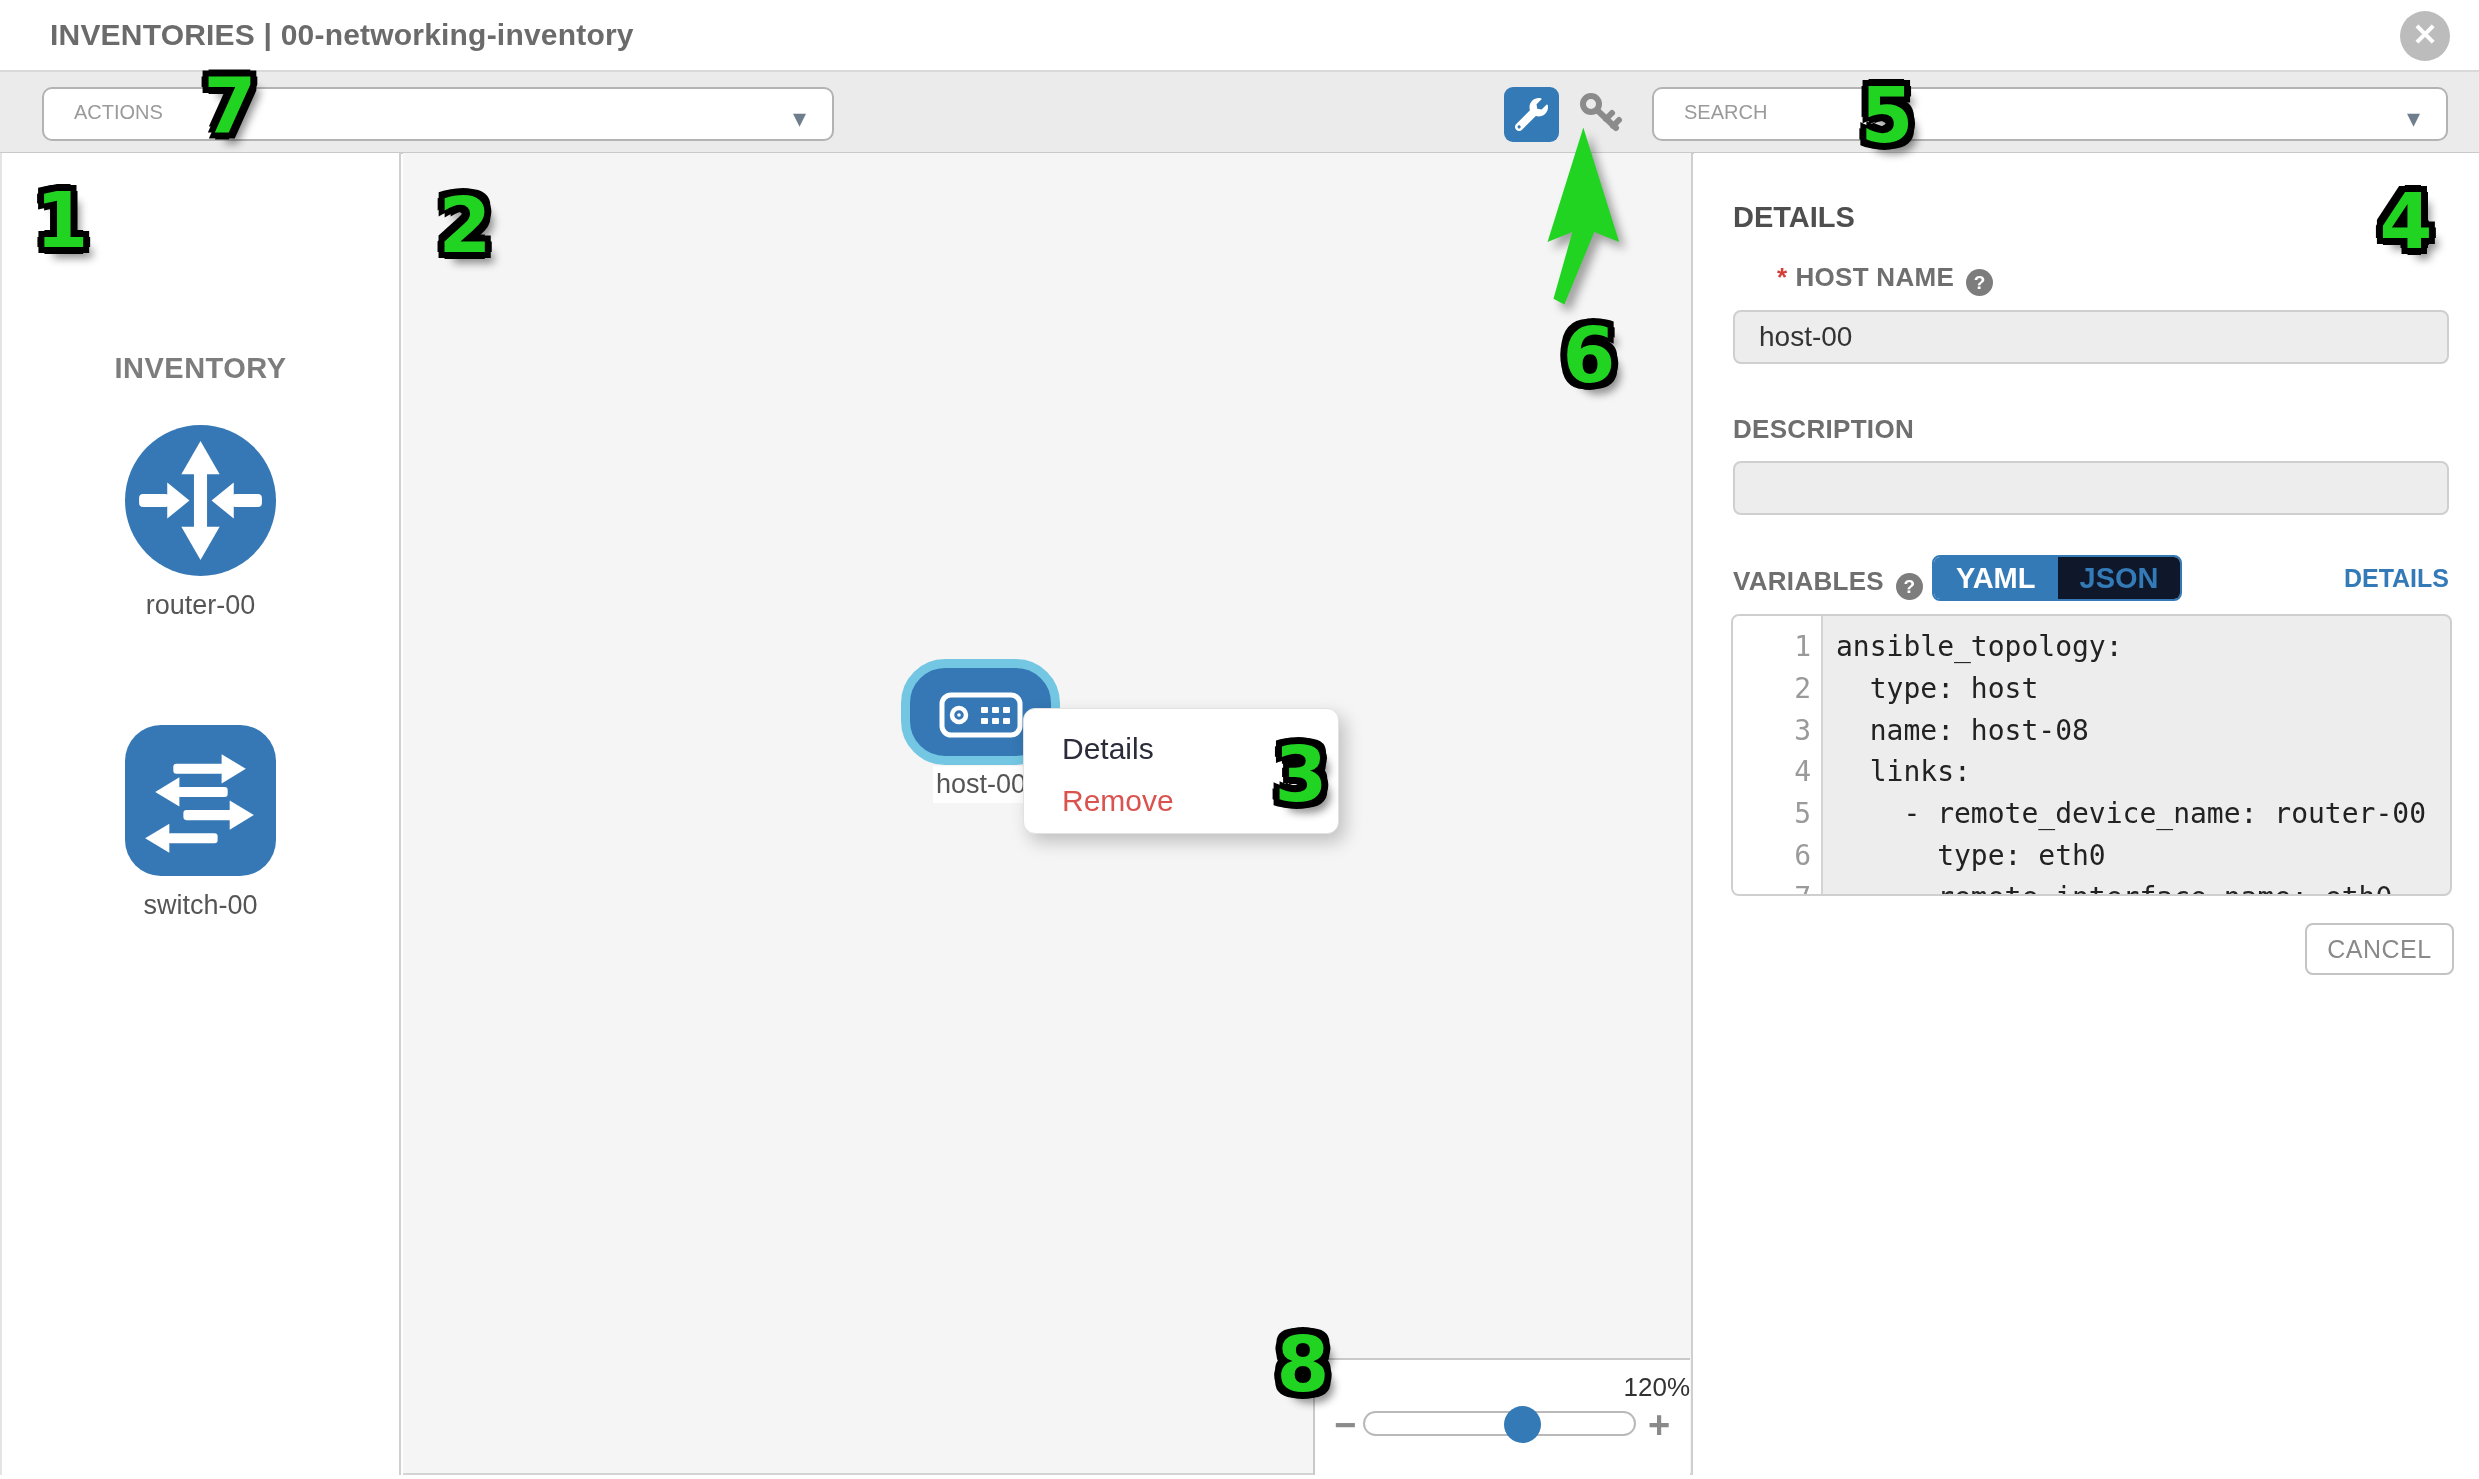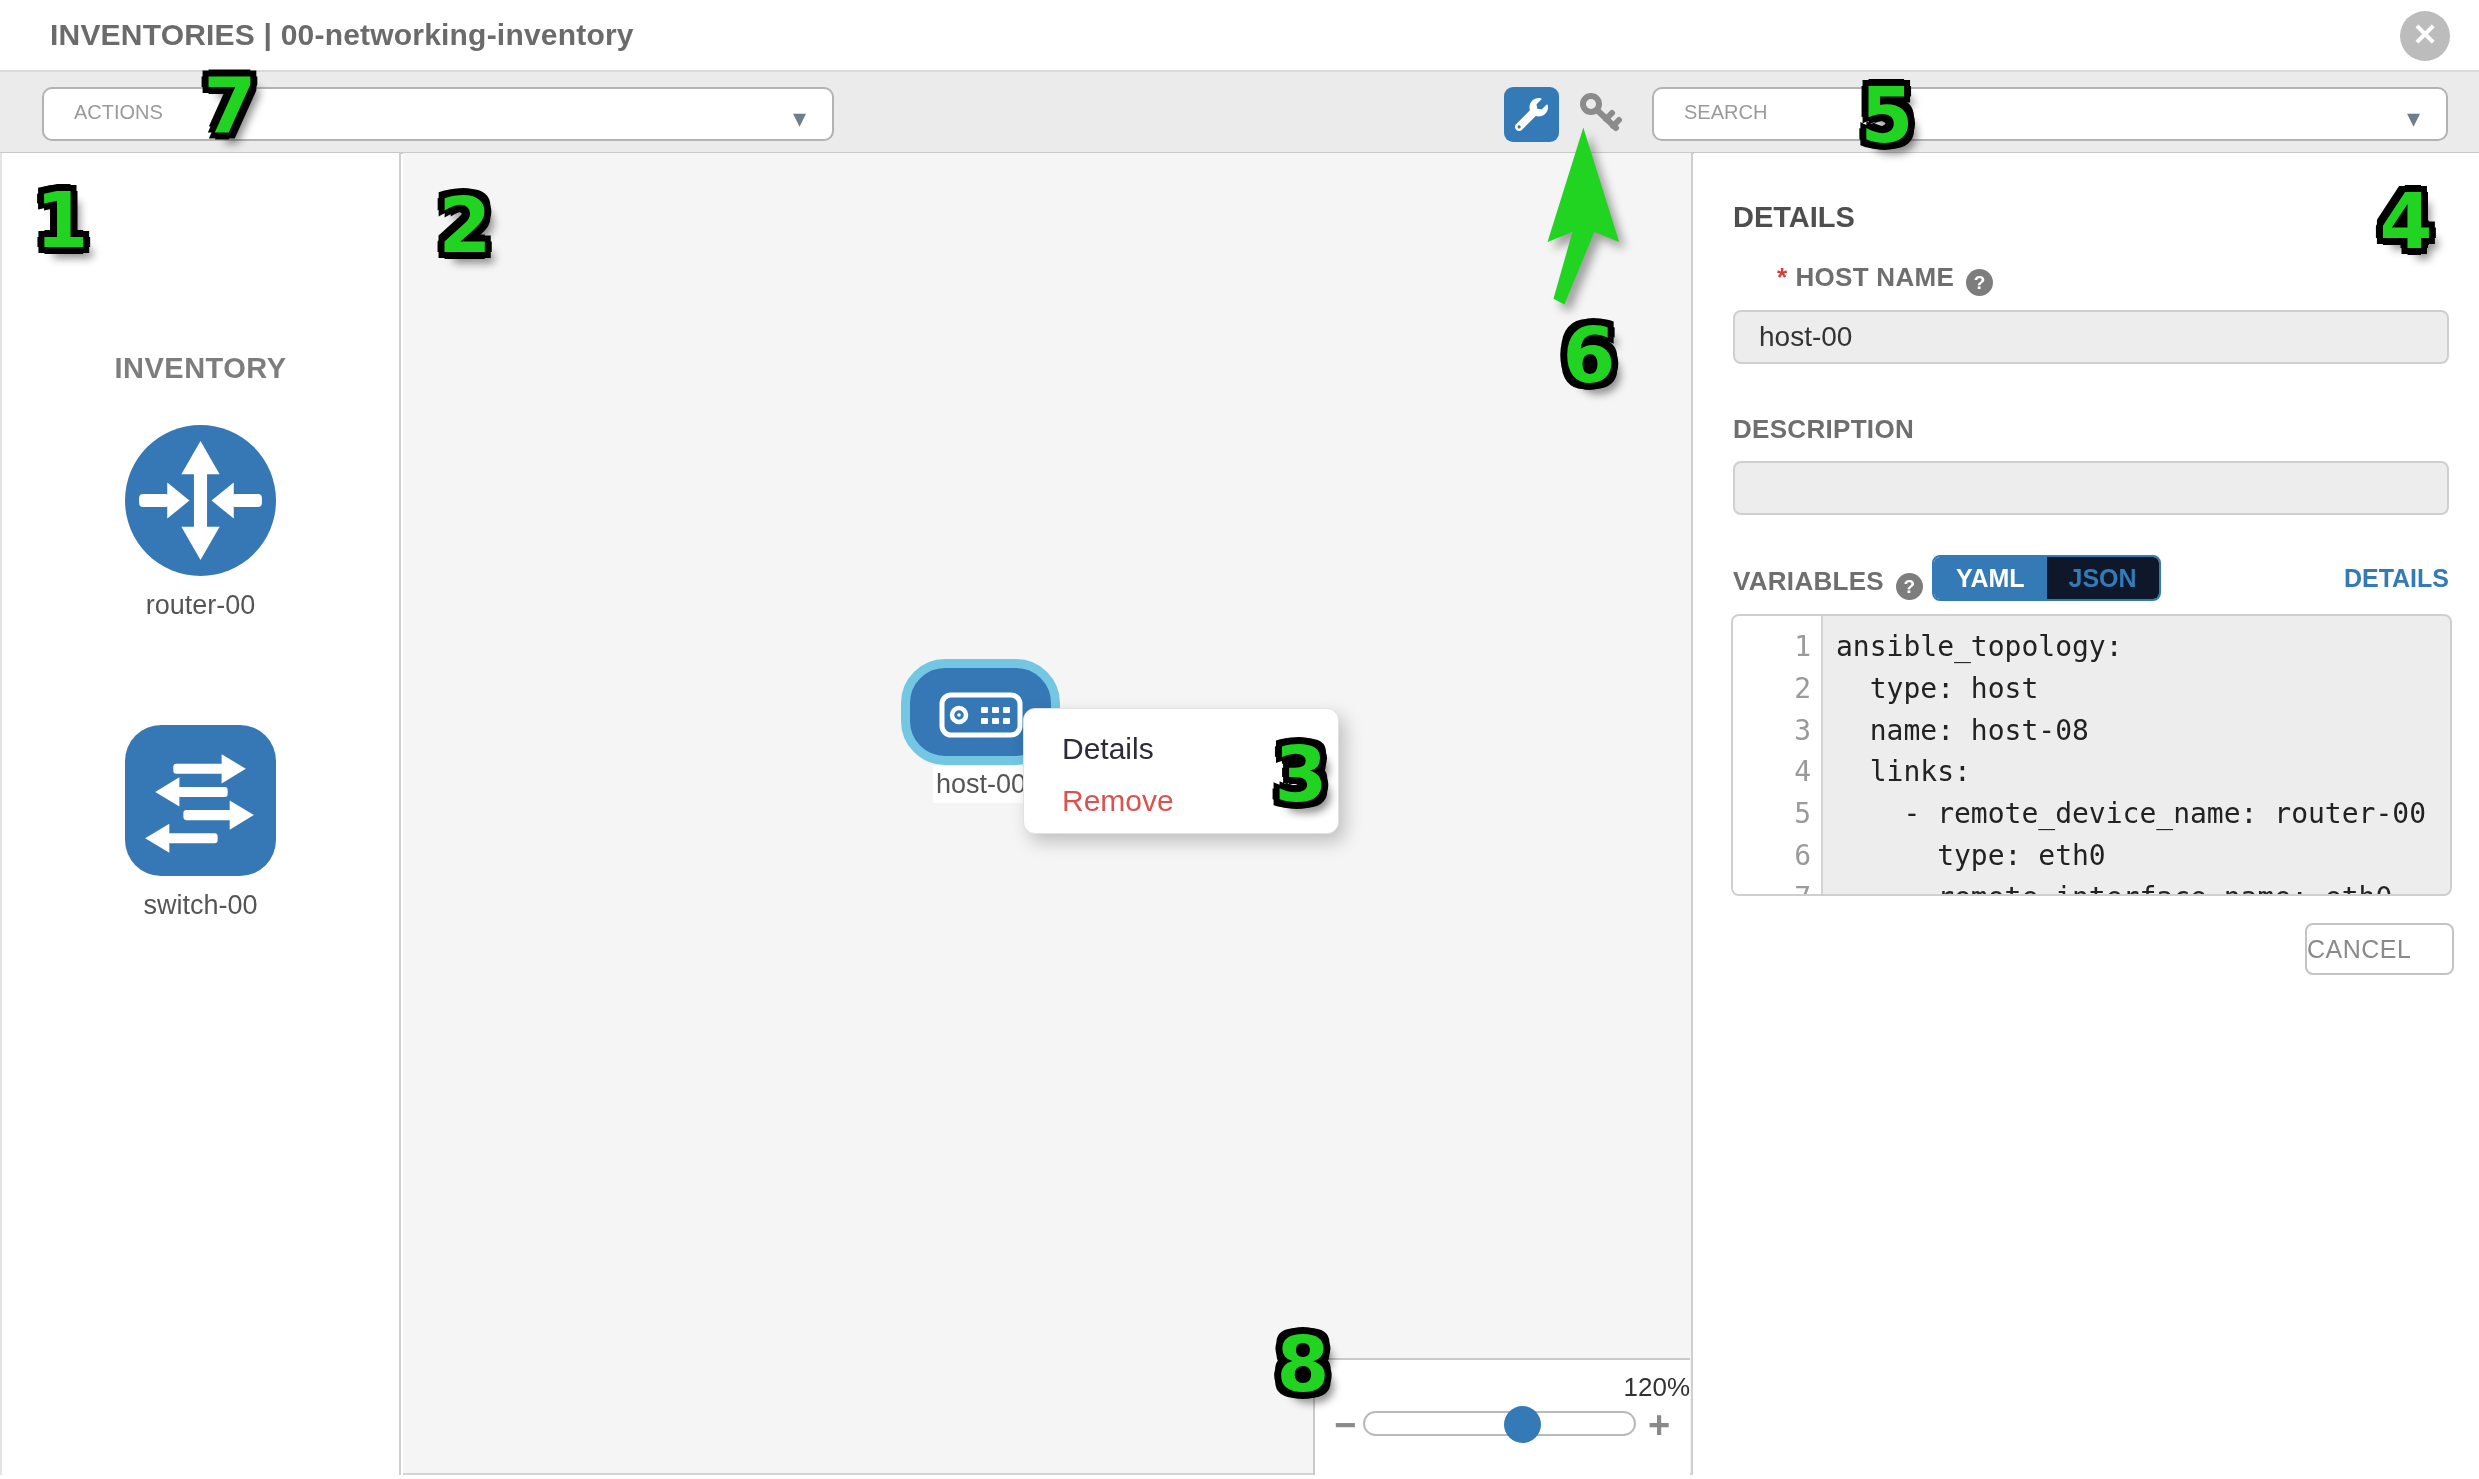--- a/index.html
+++ b/index.html
@@ -61,33 +61,33 @@
   .fld-label { position:absolute; font-size:26px; color:#6f6f6f; font-weight:bold; letter-spacing:0.3px; }
   .req-star { color:#d43f3a; margin-right:8px; }
   .help-dot { display:inline-block; width:27px; height:27px; border-radius:50%; background:#7d7d7d; color:#fff; font-size:19px; font-weight:bold; text-align:center; line-height:27px; margin-left:12px; vertical-align:-3px; cursor:pointer; }
   .text-input { position:absolute; left:39px; width:716px; height:54px; background:#ededed; border:2px solid #cfcfcf; border-radius:8px; font-size:28px; color:#333; line-height:50px; padding-left:24px; }
   .hostname-input { top:157px; }
   .desc-input { top:308px; }
   .hostname-label { left:39px; top:109px;margin-left:44px; }
   .desc-label { left:39px; top:261px; }
   .vars-label { left:39px; top:413px; }
   .toggle-group { position:absolute; left:238px; top:402px; height:46px; border:2px solid #337ab7; border-radius:8px; overflow:hidden; display:flex; }
-  .toggle-btn { height:100%; line-height:42px; padding:0 22px; font-size:25px; font-weight:bold; cursor:pointer; }
+  .toggle-btn { height:100%; line-height:42px; padding:0 22px; font-size:29px; font-weight:bold; cursor:pointer; }
   .toggle-on  { background:#337ab7; color:#fff; }
   .toggle-off { background:#0f172a; color:#337ab7; }
   .expand-link { position:absolute; right:30px; top:411px; font-size:25px; font-weight:bold; color:#337ab7; cursor:pointer; }
 
   
   .editor { position:absolute; left:37px; top:461px; width:721px; height:282px; border:2px solid #cfcfcf; border-radius:8px; overflow:hidden; background:#ededed; }
   .editor-gutter { position:absolute; left:0; top:0; width:90px; height:100%; background:#fff; border-right:2px solid #d4d4d4; }
   .code-line { position:absolute; left:0; width:721px; height:42px; font-family:"DejaVu Sans Mono", monospace; font-size:28px; line-height:42px; white-space:pre; }
   .code-line .ln { position:absolute; left:0; width:78px; text-align:right; color:#9a9a9a; }
   .code-line .ct { position:absolute; left:103px; color:#222; }
 
-  .cancel-btn { position:absolute; left:611px; top:770px; width:149px; height:52px; background:#fff; border:2px solid #c4c4c4; border-radius:8px; font-size:25px; color:#8a8a8a; text-align:left; line-height:48px; letter-spacing:0.5px; cursor:pointer; }
+  .cancel-btn { position:absolute; left:611px; top:770px; width:149px; height:52px; background:#fff; border:2px solid #c4c4c4; border-radius:8px; font-size:25px; color:#8a8a8a; text-align:center; line-height:48px; letter-spacing:0.5px; cursor:pointer; }
 
   
   .ann { position:absolute; transform:translate(-50%,-50%); font-size:76px; font-weight:800; color:#22d422; font-family:"DejaVu Sans", sans-serif;
          text-shadow:-6px -6px 0 #000, 6px -6px 0 #000, -6px 6px 0 #000, 6px 6px 0 #000, -7px 0 0 #000, 7px 0 0 #000, 0 -7px 0 #000, 0 7px 0 #000, 9px 11px 8px rgba(0,0,0,.45);
          pointer-events:none; z-index:50; }
   .overlay-svg { position:absolute; left:0; top:0; width:2480px; height:1480px; pointer-events:none; z-index:49; }
 </style>
 </head>
 <body>
 

